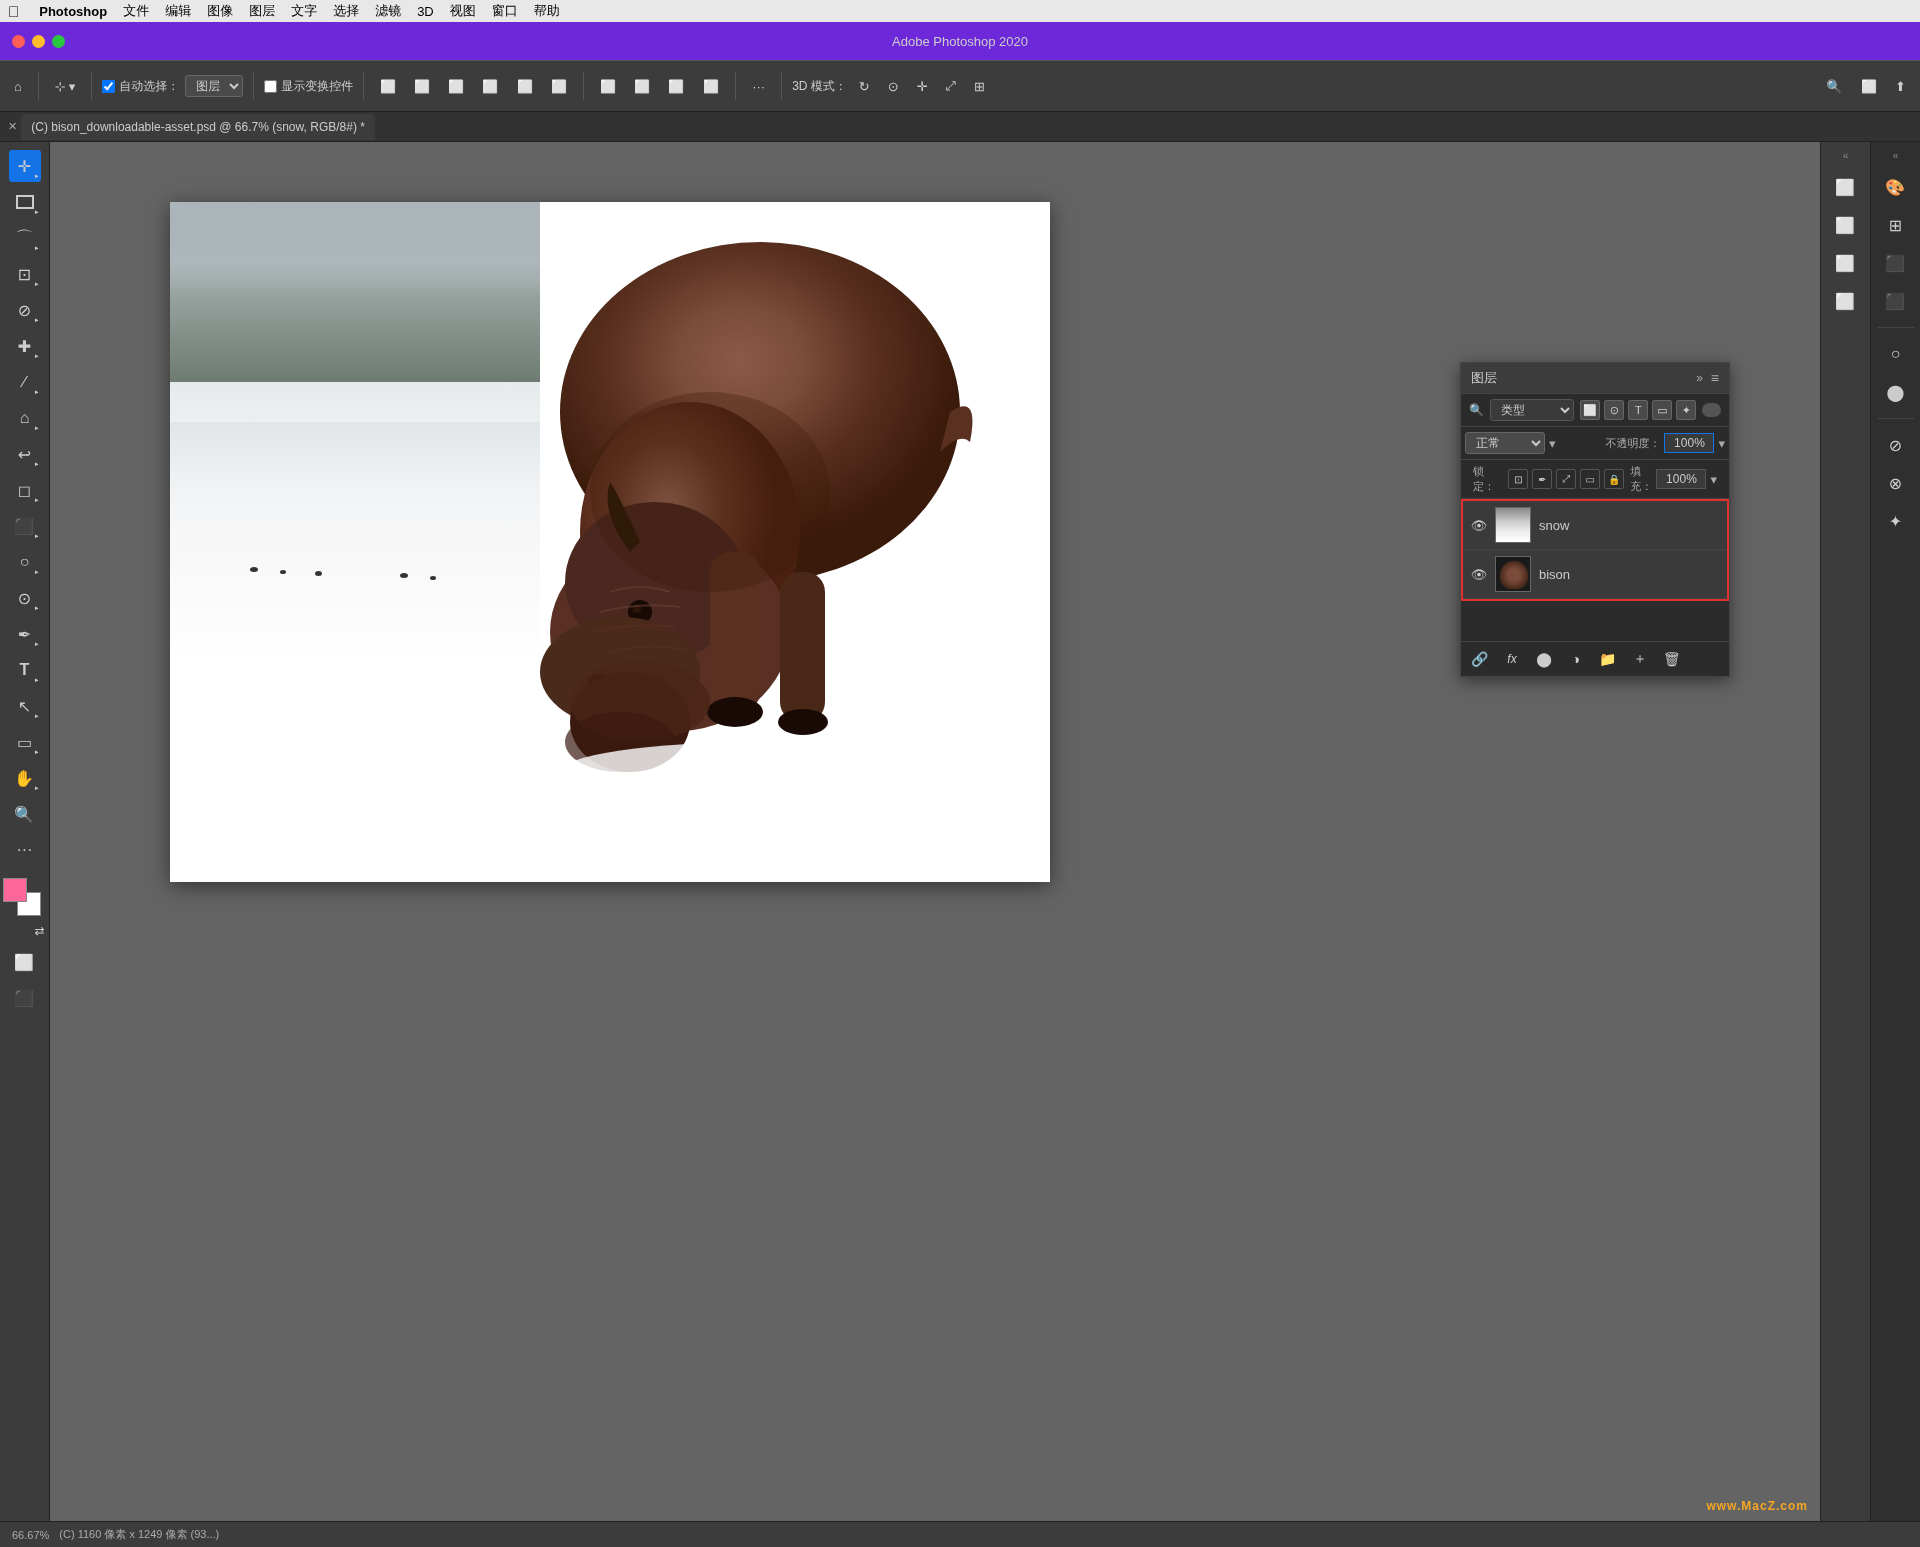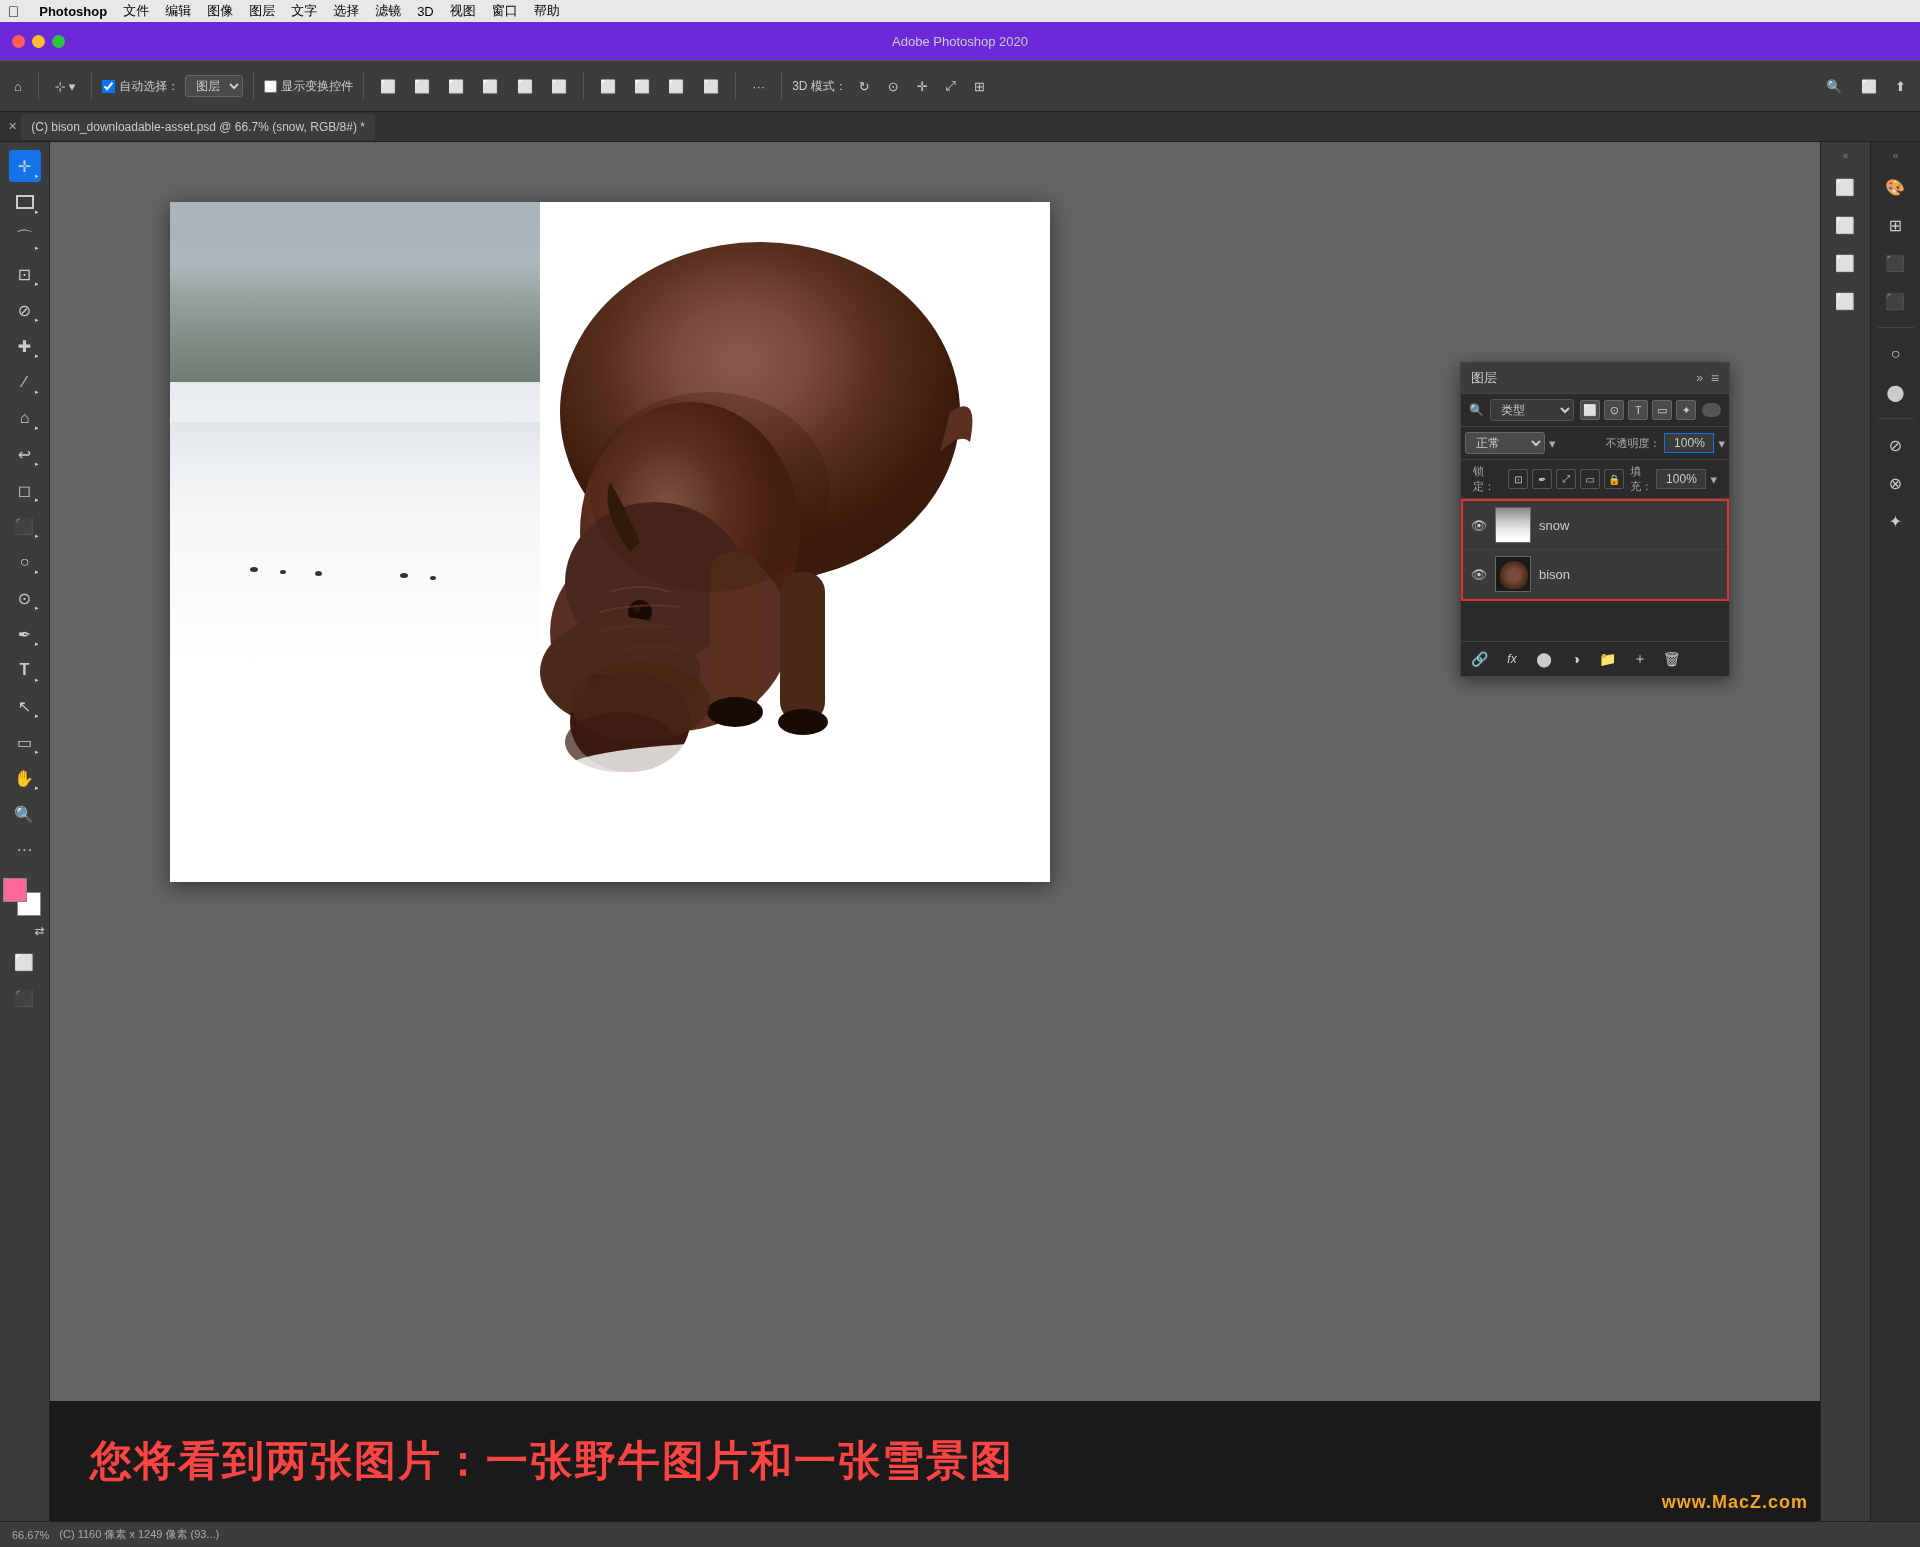--- a/index.html
+++ b/index.html
@@ -530,21 +530,21 @@
       padding: 0 12px;
       gap: 10px;
       flex-shrink: 0;
     }
     .status-text { font-size: 11px; color: #aaa; }
 
     .watermark {
       position: absolute;
       bottom: 8px;
       right: 12px;
-      font-size: 18px;
+      font-size: 12px;
       color: #f5a623;
       font-weight: bold;
       letter-spacing: 1px;
       margin-left: 30px;
     }
 
     
     .snow-fog {
       position: absolute;
       top: 0; left: 0; right: 0;
@@ -803,23 +803,20 @@
           <path d="M100,440 Q140,430 175,438" stroke="#5a3025" stroke-width="2" fill="none" opacity="0.5"></path>
 
           <ellipse cx="130" cy="490" rx="70" ry="40" fill="#4a2515" opacity="0.8"></ellipse>
           <ellipse cx="110" cy="530" rx="55" ry="30" fill="#3a1a10" opacity="0.7"></ellipse>
 
           <ellipse cx="250" cy="560" rx="200" ry="30" fill="white" opacity="0.8"></ellipse>
         </svg>
       </div>
     </div>
 
-    <div class="bottom-text-area">
-      <span class="bottom-text">您将看到两张图片：一张野牛图片和一张雪景图</span>
-    </div>
 
     <div class="layers-panel">
 
       <div class="layers-header">
         <span class="layers-title">图层</span>
         <div class="layers-header-icons">
           <span style="font-size:12px; color:#aaa; cursor:pointer;">»</span>
           <span style="font-size:14px; color:#aaa; cursor:pointer;">≡</span>
         </div>
       </div>

